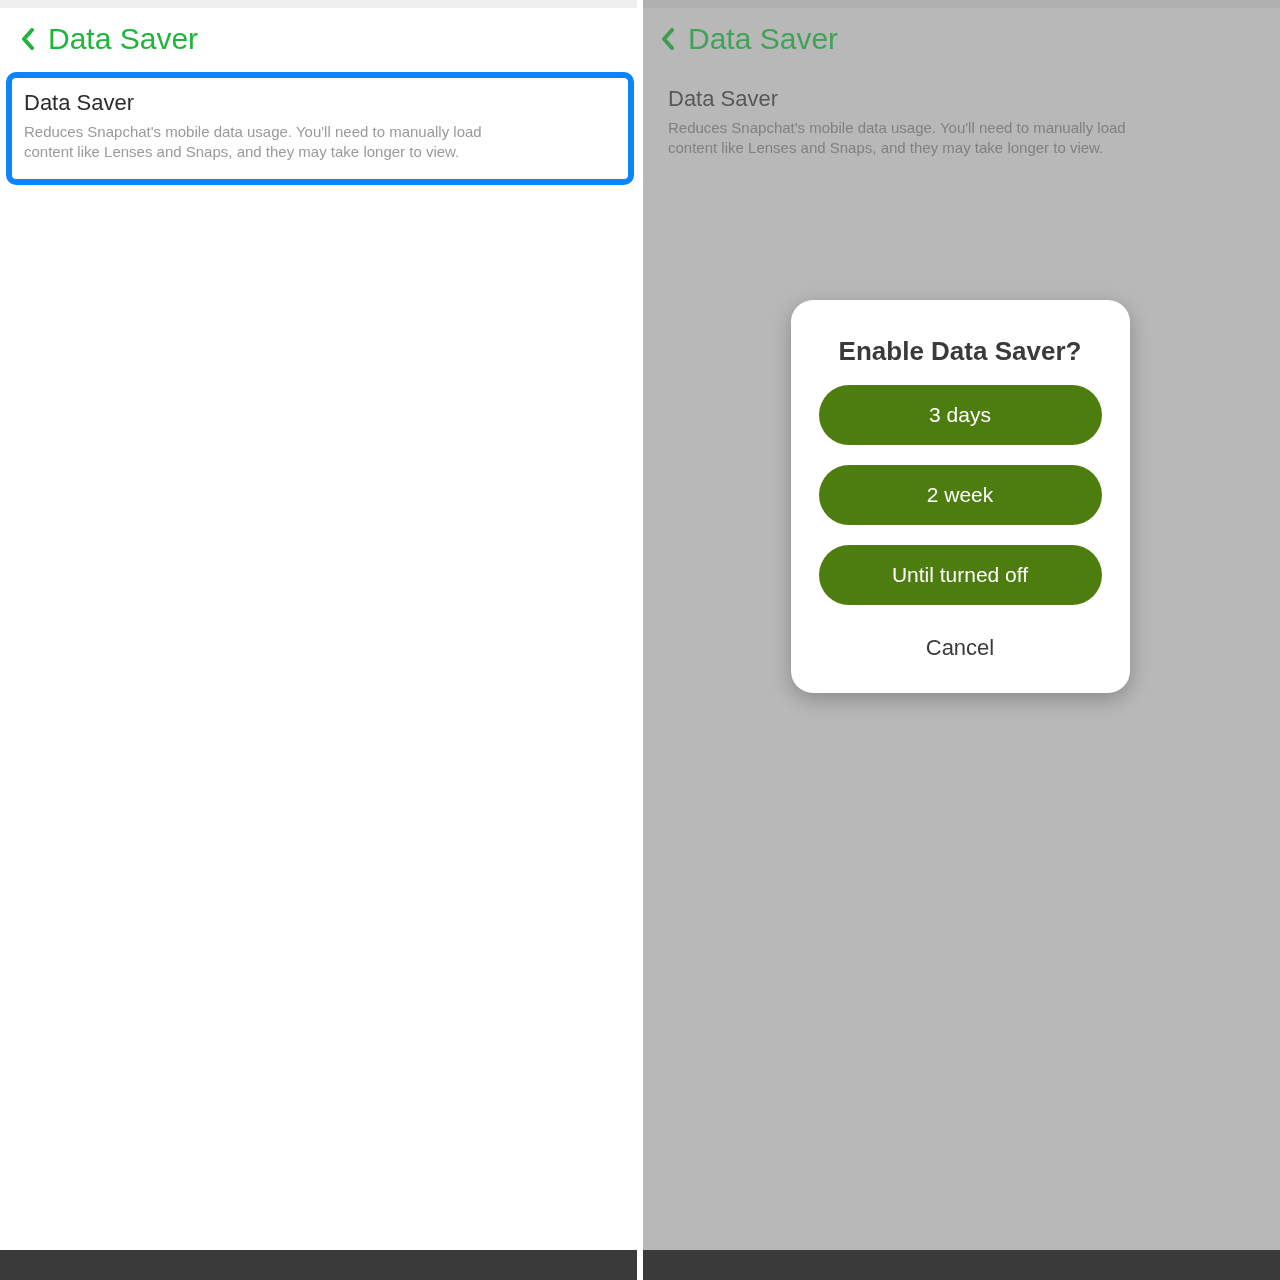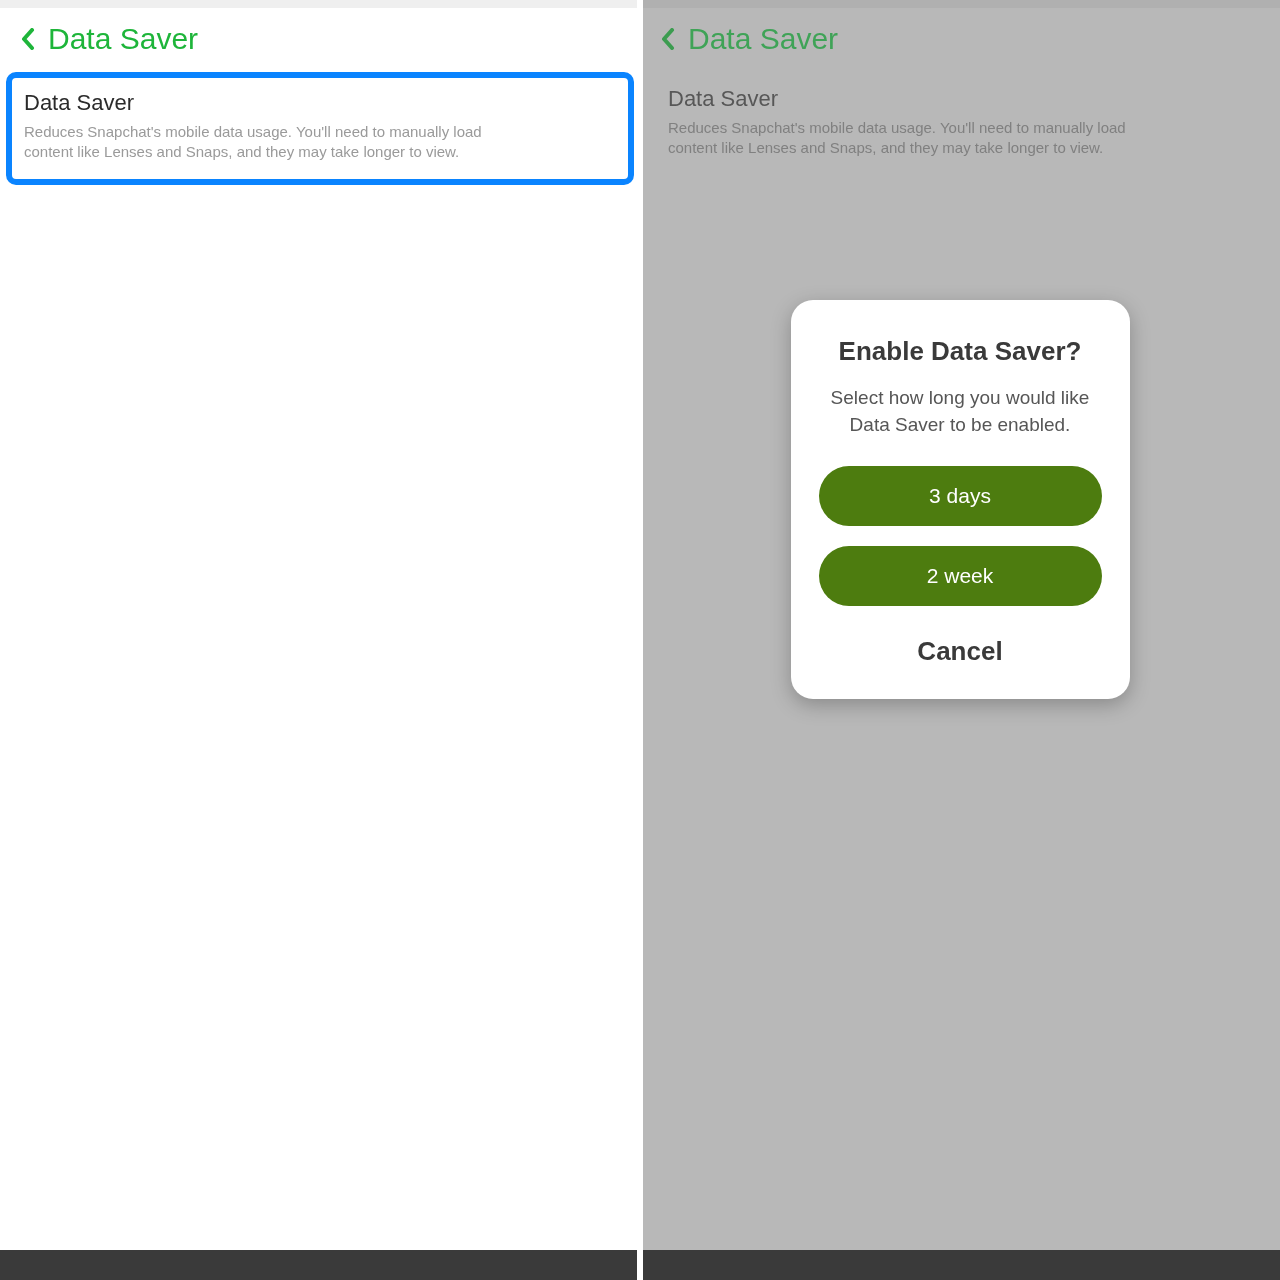--- a/index.html
+++ b/index.html
@@ -82,21 +82,21 @@
     background: #4d7c0f; color: #ffffff;
     font-size: 21px; font-weight: 400;
     border: none; border-radius: 999px;
     padding: 18px 0; margin-bottom: 20px;
     cursor: pointer;
     margin-top: 11px;
   }
   .cancel-btn {
     display: block; width: 100%;
     background: transparent; border: none;
-    font-size: 26px; font-weight: 700; color: #3a3a3a;
+    font-size: 22px; font-weight: 400; color: #3a3a3a;
     padding: 10px 0 6px 0; cursor: pointer;
   }
 
   
   .bottom-bar {
     position: absolute; bottom: 0; left: 0; right: 0;
     height: 30px; background: #3a3a3a;
   }
   .gap {
     position: absolute; top:0; bottom:0; left: 50%;
@@ -138,23 +138,23 @@
   </div>
 
   <div class="setting-card">
     <div class="setting-title">Data Saver</div>
     <div class="setting-desc">Reduces Snapchat's mobile data usage. You'll need to manually load content like Lenses and Snaps, and they may take longer to view.</div>
   </div>
 
   <div class="overlay">
     <div class="modal">
       <div class="modal-title">Enable Data Saver?</div>
-      <div class="modal-sub">Select how long you would like Data Saver to be enabled.</div>
       <button class="opt-btn">3 days</button>
       <button class="opt-btn">2 week</button>
+      <button class="opt-btn">Until turned off</button>
       <button class="cancel-btn">Cancel</button>
     </div>
   </div>
 
   <div class="bottom-bar"></div>
 </div>
 
 <div class="gap"></div>
 
 </body></html>

